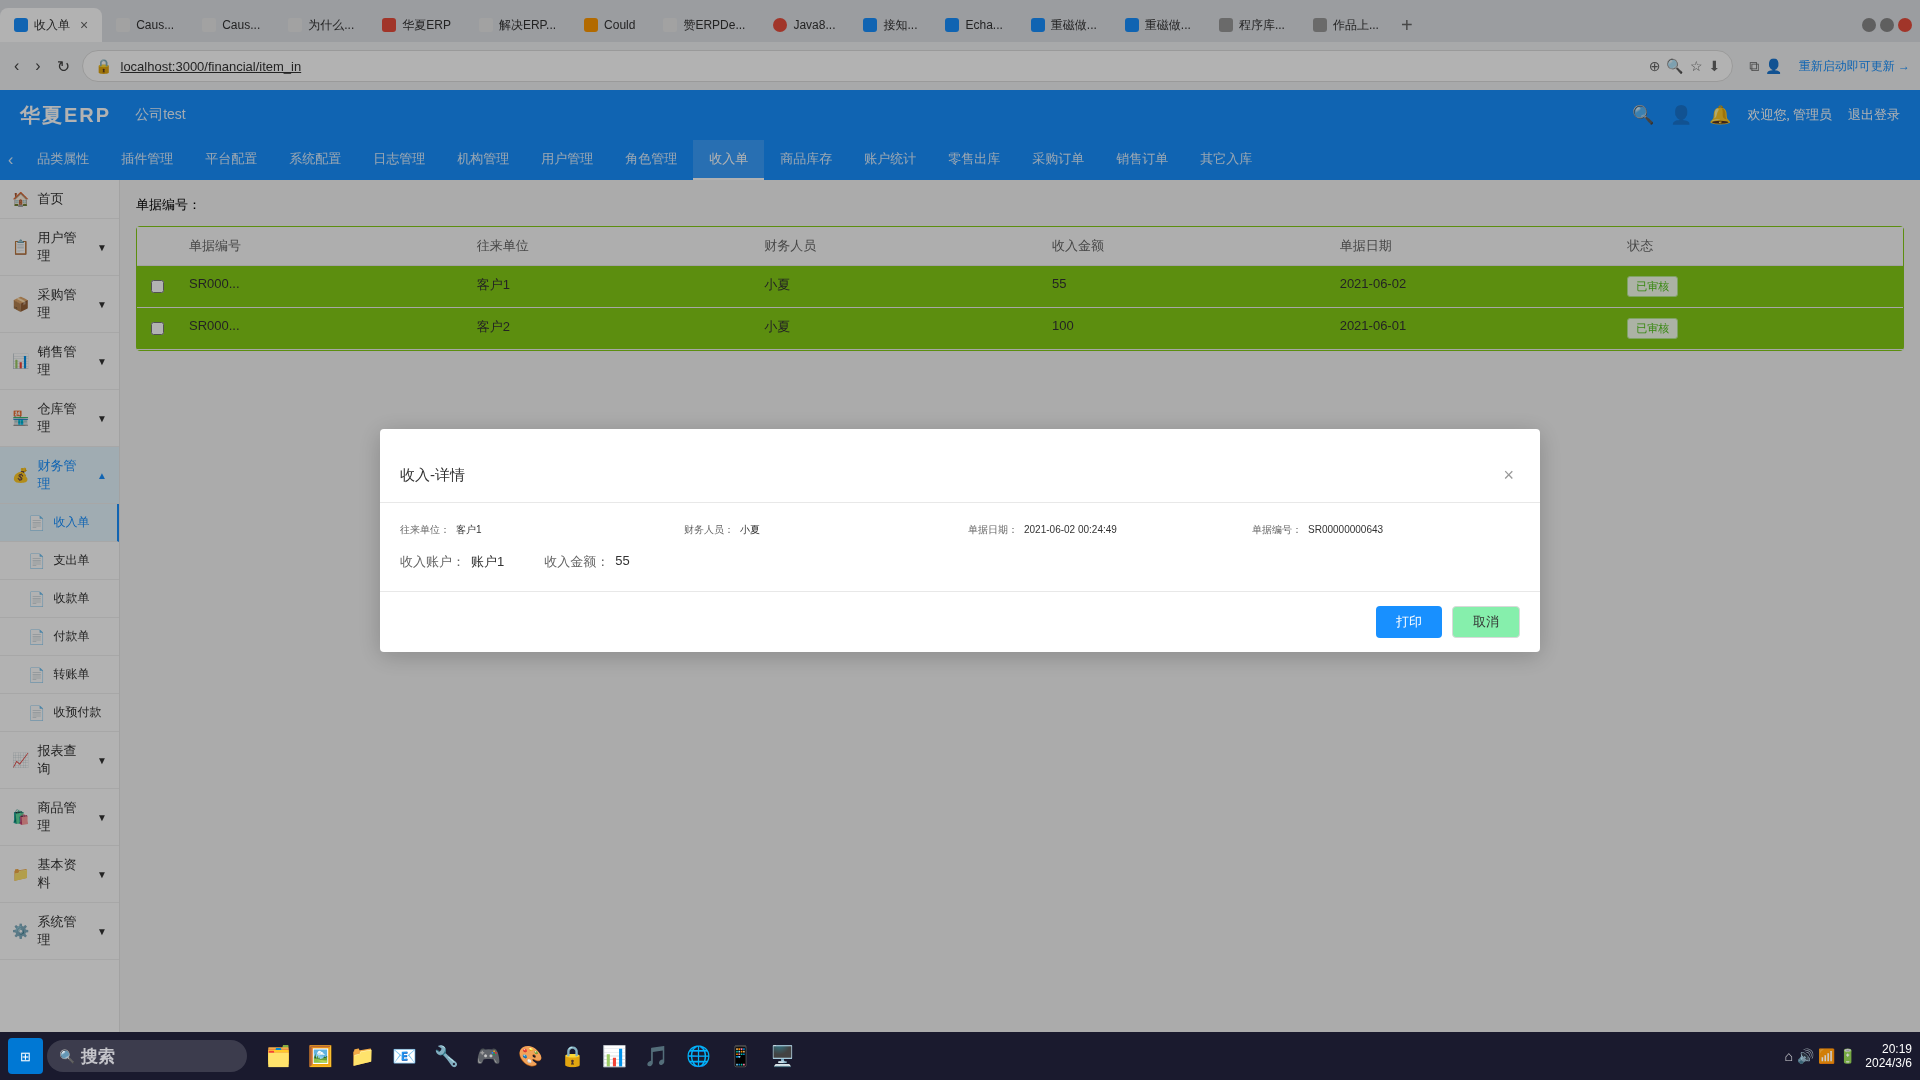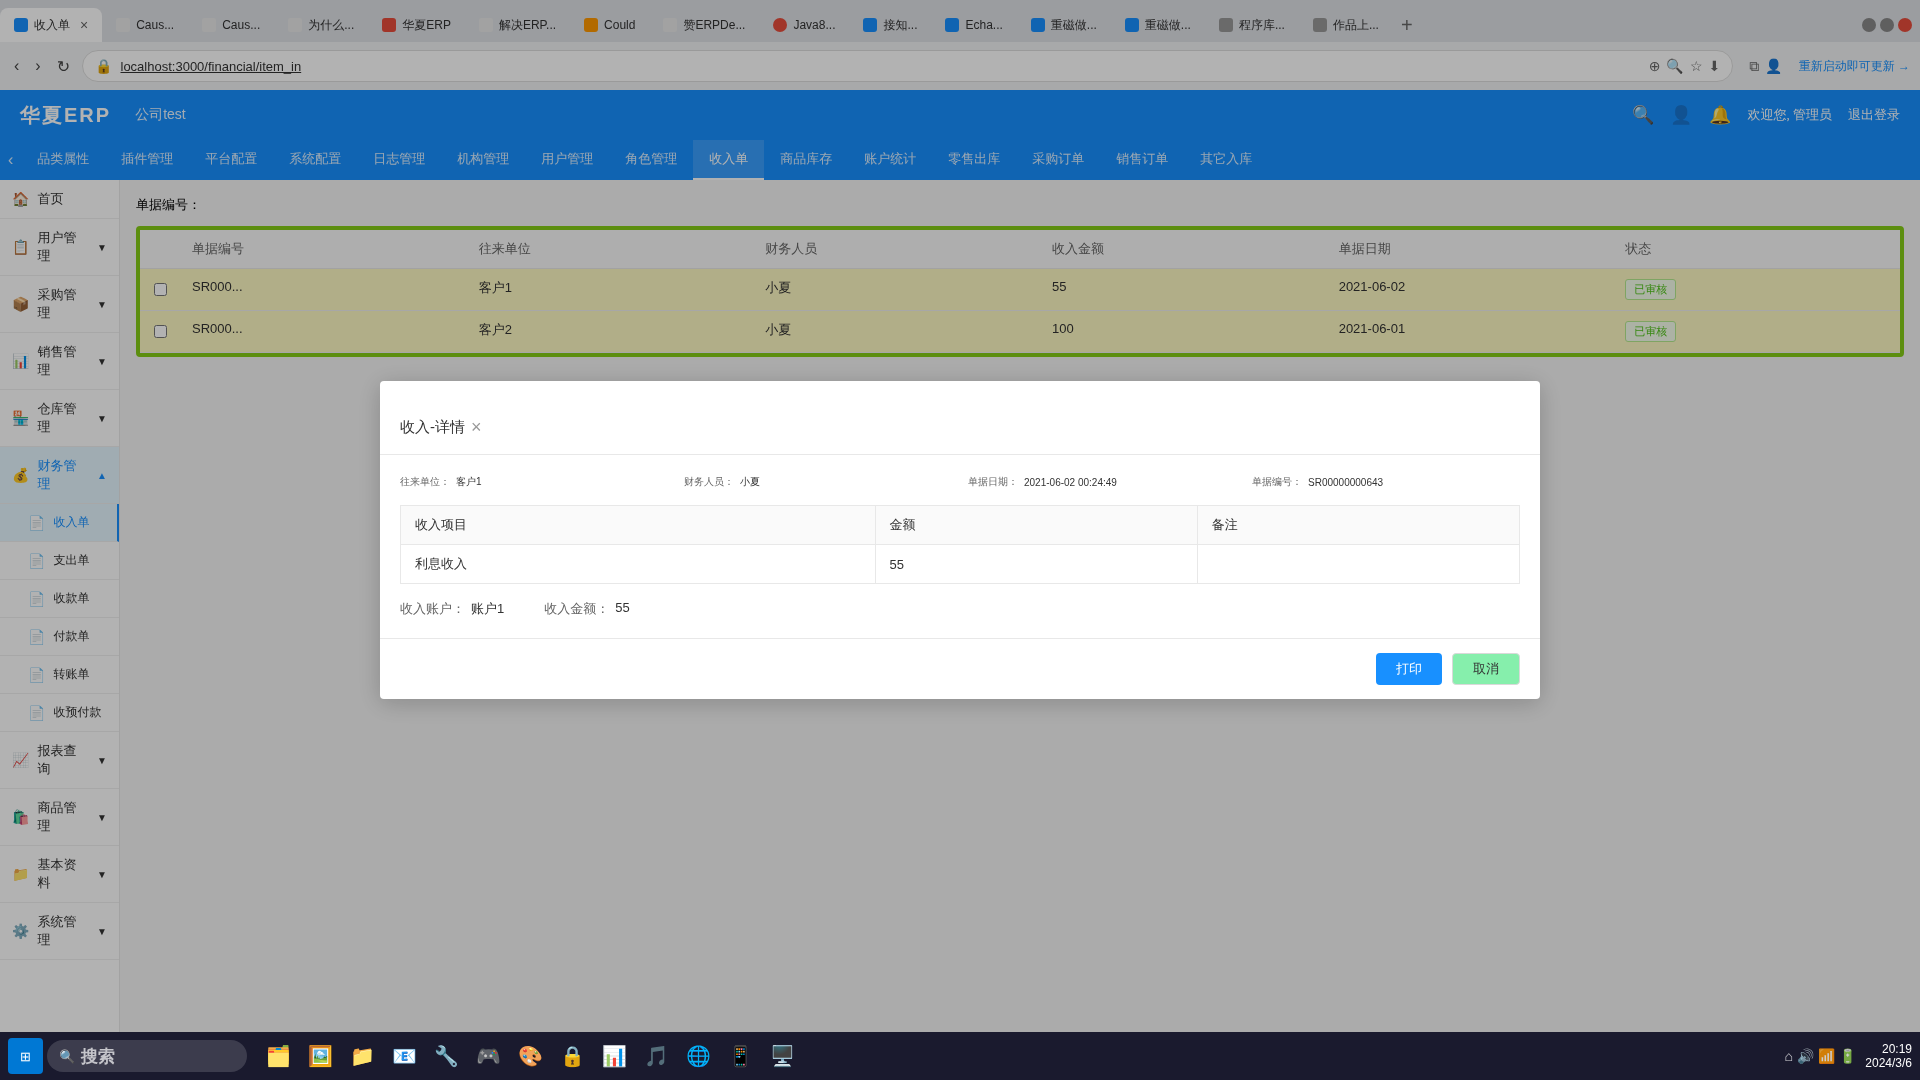--- a/index.html
+++ b/index.html
@@ -53,32 +53,32 @@
     .sidebar-sub-item { padding-left: 28px; font-size: 12px; }
     .sidebar-sub-item.active { background: #e6f7ff; color: #1890ff; border-right: 2px solid #1890ff; }
 
     
     .content-area { flex: 1; background: #f5f5f5; padding: 16px; overflow: auto; position: relative; }
 
     
     .list-header { display: flex; align-items: center; gap: 10px; margin-bottom: 12px; }
 
     
-    .data-table { background: #fef9c3; border: 4px solid #84cc16; border-radius: 4px; }
+    .data-table { background: #84cc16; border: 1px solid #84cc16; border-radius: 4px; }
     .table-head { display: grid; grid-template-columns: 40px 1fr 1fr 1fr 1fr 1fr 1fr; background: #fafafa; border-bottom: 1px solid #e8e8e8; }
     .table-head-cell { padding: 10px 12px; font-size: 13px; color: #666; font-weight: 500; }
     .table-row { display: grid; grid-template-columns: 40px 1fr 1fr 1fr 1fr 1fr 1fr; border-bottom: 1px solid #f0f0f0; }
     .table-cell { padding: 10px 12px; font-size: 13px; color: #333; }
     .status-badge { display: inline-block; padding: 2px 8px; border-radius: 3px; font-size: 11px; }
     .status-approved { background: #f6ffed; color: #52c41a; border: 1px solid #b7eb8f; }
 
     
     .modal-overlay { position: fixed; top: 0; left: 0; width: 100%; height: 100%; background: rgba(0,0,0,0.3); z-index: 1000; display: flex; align-items: center; justify-content: center; }
     .modal { background: white; border-radius: 4px; width: 1160px; max-height: 680px; box-shadow: 0 4px 24px rgba(0,0,0,0.2); display: flex; flex-direction: column; }
-    .modal-header { display: flex; align-items: center; justify-content: flex-start; padding: 14px 20px; border-bottom: 1px solid #e8e8e8; margin-top: 20px; }
+    .modal-header { display: flex; align-items: center; justify-content: space-between; padding: 14px 20px; border-bottom: 1px solid #e8e8e8; margin-top: 20px; }
     .modal-title { font-size: 15px; font-weight: 500; color: #333; }
     .modal-close { background: none; border: none; font-size: 18px; color: #999; cursor: pointer; padding: 2px 6px; }
     .modal-body { padding: 20px; flex: 1; overflow: auto; }
     .modal-info-row { display: grid; grid-template-columns: 1fr 1fr 1fr 1fr; gap: 16px; margin-bottom: 16px; }
     .modal-info-item { display: flex; align-items: center; gap: 6px; font-size: 10px; color: #333; }
     .modal-info-label { color: #666; }
     .modal-table { width: 100%; border-collapse: collapse; border: 1px solid #e8e8e8; margin: 16px 0; }
     .modal-table th { background: #fafafa; padding: 10px 14px; font-size: 13px; color: #333; font-weight: 500; text-align: left; border: 1px solid #e8e8e8; }
     .modal-table td { padding: 10px 14px; font-size: 13px; color: #333; border: 1px solid #e8e8e8; }
     .modal-footer-info { display: flex; gap: 40px; margin-top: 16px; font-size: 13px; color: #333; align-items: center; }
@@ -376,36 +376,20 @@
         <div class="modal-info-item">
           <span class="modal-info-label">单据日期：</span>
           <span>2021-06-02 00:24:49</span>
         </div>
         <div class="modal-info-item">
           <span class="modal-info-label">单据编号：</span>
           <span>SR00000000643</span>
         </div>
       </div>
 
-      <table class="modal-table">
-        <thead>
-          <tr>
-            <th>收入项目</th>
-            <th>金额</th>
-            <th>备注</th>
-          </tr>
-        </thead>
-        <tbody>
-          <tr>
-            <td>利息收入</td>
-            <td>55</td>
-            <td></td>
-          </tr>
-        </tbody>
-      </table>
 
       <div class="modal-footer-info">
         <div class="modal-footer-info-item">
           <span class="modal-footer-info-label">收入账户：</span>
           <span>账户1</span>
         </div>
         <div class="modal-footer-info-item">
           <span class="modal-footer-info-label">收入金额：</span>
           <span>55</span>
         </div>

